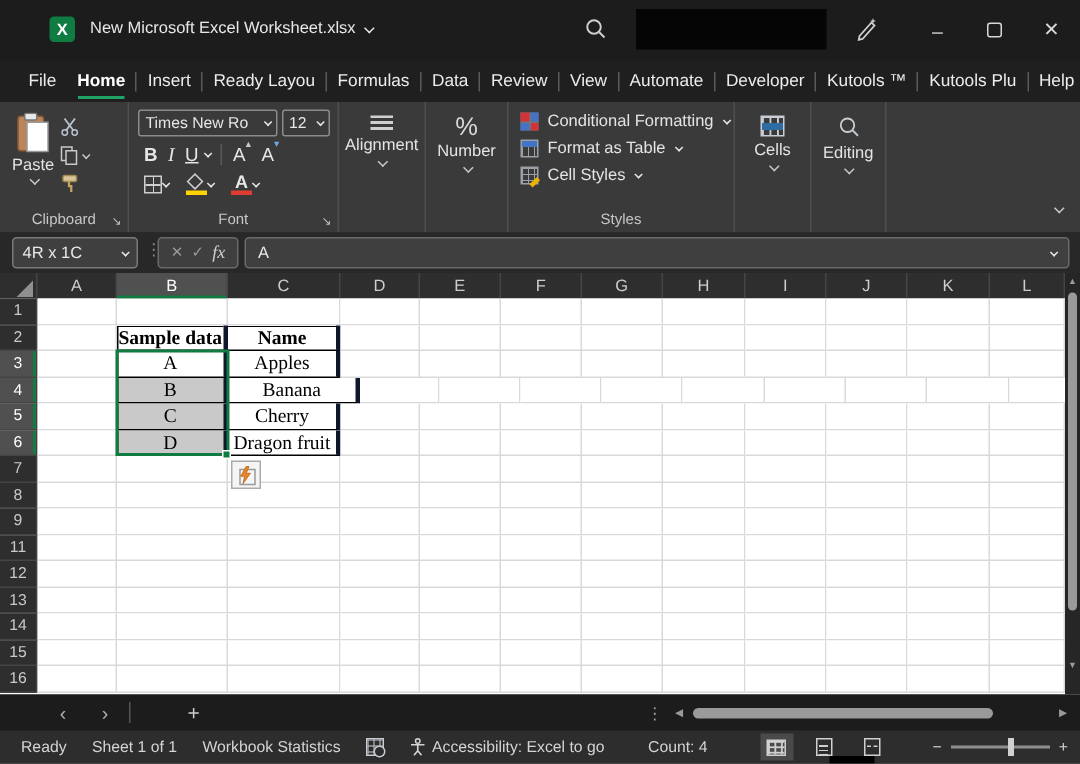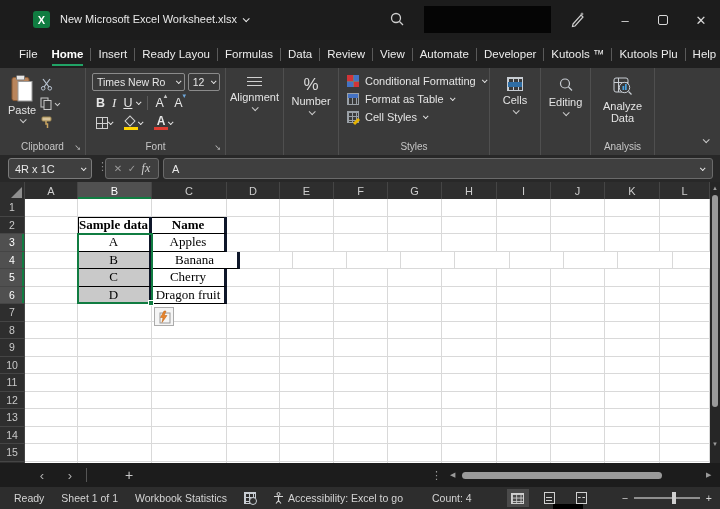--- a/index.html
+++ b/index.html
@@ -346,34 +346,20 @@
       <div class="big-btn">
         <svg width="16" height="16" viewBox="0 0 16 16">
             <circle cx="7" cy="6.5" r="4.5" fill="none" stroke="#c8cdd3" stroke-width="1.2"></circle>
             <line x1="10.5" y1="10" x2="14" y2="13.5" stroke="#c8cdd3" stroke-width="1.2"></line>
           </svg>
         <span class="rtext">Editing</span>
         <span class="chev" style="color:#c9c9c9;margin:0;"></span>
       </div>
     </div>
 
-    <div class="rgroup g-anal">
-      <div class="big-btn">
-        <svg width="20" height="20" viewBox="0 0 20 20">
-          <rect x="1" y="1" width="14" height="14" rx="2" fill="none" stroke="#c8cdd3"></rect>
-          <path d="M1 5.5h14 M5.5 1v14" stroke="#c8cdd3" stroke-width="1"></path>
-          <circle cx="11.5" cy="10.5" r="5.2" fill="#3a3a3a" stroke="#c8cdd3"></circle>
-          <rect x="9.5" y="9" width="1.7" height="4" fill="#4aa3e0"></rect>
-          <rect x="12" y="7" width="1.7" height="6" fill="#4aa3e0"></rect>
-          <line x1="15.5" y1="14.5" x2="18.5" y2="17.5" stroke="#c8cdd3" stroke-width="1.3"></line>
-        </svg>
-        <span class="rtext" style="width:54px;text-align:center;line-height:12px;">Analyze Data</span>
-      </div>
-      <span class="rlabel">Analysis</span>
-    </div>
 
     <span class="ribbon-collapse"><span class="chev"></span></span>
   </div>
 
   <div class="fbar">
     <div class="namebox">
       <span>4R x 1C</span>
       <span class="chev" style="width:4px;height:4px;"></span>
     </div>
     <span class="fbar-dots">⋮</span>
@@ -522,35 +508,20 @@
           <div class="cell" style="width: 54px;"></div>
           <div class="cell" style="width: 54px;"></div>
           <div class="cell" style="width: 55px;"></div>
           <div class="cell" style="width: 54px;"></div>
           <div class="cell" style="width: 54px;"></div>
           <div class="cell" style="width: 55px;"></div>
           <div class="cell" style="width: 50px;"></div>
         </div>
         <div class="grid-row">
           <div class="row-h">9</div>
-          <div class="cell" style="width: 53px;"></div>
-          <div class="cell" style="width: 74px;"></div>
-          <div class="cell" style="width: 75px;"></div>
-          <div class="cell" style="width: 53px;"></div>
-          <div class="cell" style="width: 54px;"></div>
-          <div class="cell" style="width: 54px;"></div>
-          <div class="cell" style="width: 54px;"></div>
-          <div class="cell" style="width: 55px;"></div>
-          <div class="cell" style="width: 54px;"></div>
-          <div class="cell" style="width: 54px;"></div>
-          <div class="cell" style="width: 55px;"></div>
-          <div class="cell" style="width: 50px;"></div>
-        </div>
-        <div class="grid-row">
-          <div class="row-h">10</div>
           <div class="cell" style="width: 53px;"></div>
           <div class="cell" style="width: 74px;"></div>
           <div class="cell" style="width: 75px;"></div>
           <div class="cell" style="width: 53px;"></div>
           <div class="cell" style="width: 54px;"></div>
           <div class="cell" style="width: 54px;"></div>
           <div class="cell" style="width: 54px;"></div>
           <div class="cell" style="width: 55px;"></div>
           <div class="cell" style="width: 54px;"></div>
           <div class="cell" style="width: 54px;"></div>

